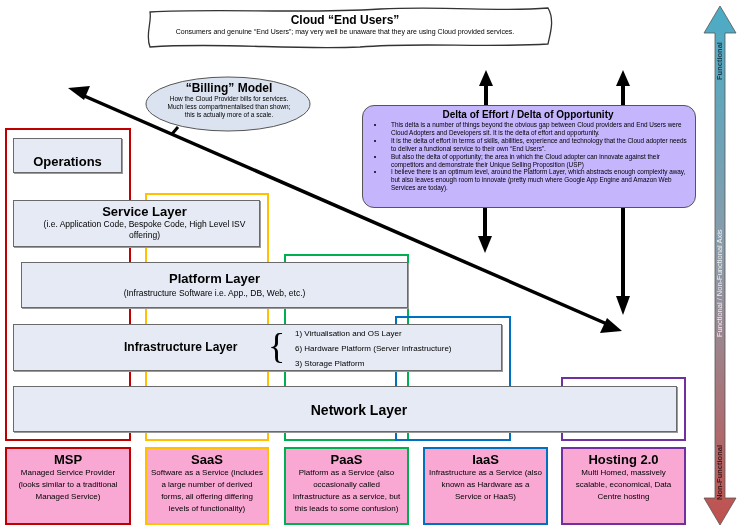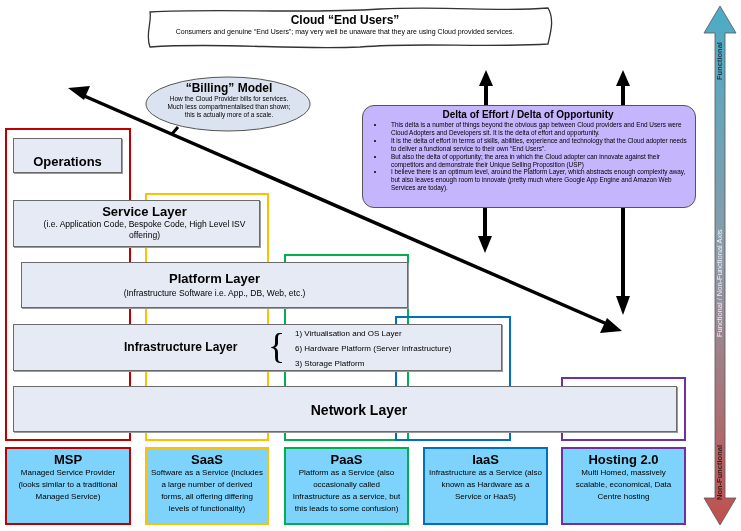--- a/index.html
+++ b/index.html
@@ -12,21 +12,21 @@
   .cloud-text { position:absolute; left:145px; top:13px; width:400px; text-align:center; }
   .cloud-title { font-weight:bold; font-size:12px; }
   .cloud-sub { font-size:7px; margin-top:1px; }
   .billing { position:absolute; left:148px; top:81px; width:162px; text-align:center; }
   .billing .t { font-weight:bold; font-size:12px; }
   .billing .d { font-size:6.5px; line-height:8px; }
   .delta { position:absolute; left:362px; top:105px; width:334px; height:103px; background:#c4b5fd; border:1.2px solid #555; border-radius:12px; box-sizing:border-box; padding:3px 8px 0 6px; }
   .delta .t { font-weight:bold; font-size:10px; text-align:center; }
   .delta ul { margin:1px 0 0 0; padding:0 0 0 16px; font-size:6.4px; line-height:7.9px; list-style:disc; }
   .delta li { padding-left:6px; }
-  .bottom { position:absolute; top:447px; height:78px; border-width:2px; border-style:solid; box-sizing:border-box; text-align:center; background:#7dd3fc; }
+  .bottom { position:absolute; top:447px; height:78px; border-width:2px; border-style:solid; box-sizing:border-box; text-align:center; background:#f9a8d4; }
   .bottom .t { font-weight:bold; font-size:13px; margin-top:3px; }
   .bottom .d { font-size:8px; line-height:12px; padding:0 3px; }
   .infra-list { position:absolute; left:295px; top:326px; font-size:8px; line-height:15px; text-align:left; }
   .axis-label { position:absolute; font-size:7.5px; transform-origin:left top; white-space:nowrap; }
 </style>
 </head>
 <body>
 
 <div class="abs col" style="left:5px;top:128px;width:126px;height:313px;border-color:#c00000;"></div>
 <div class="abs col" style="left:145px;top:193px;width:124px;height:248px;border-color:#ffc000;"></div>

